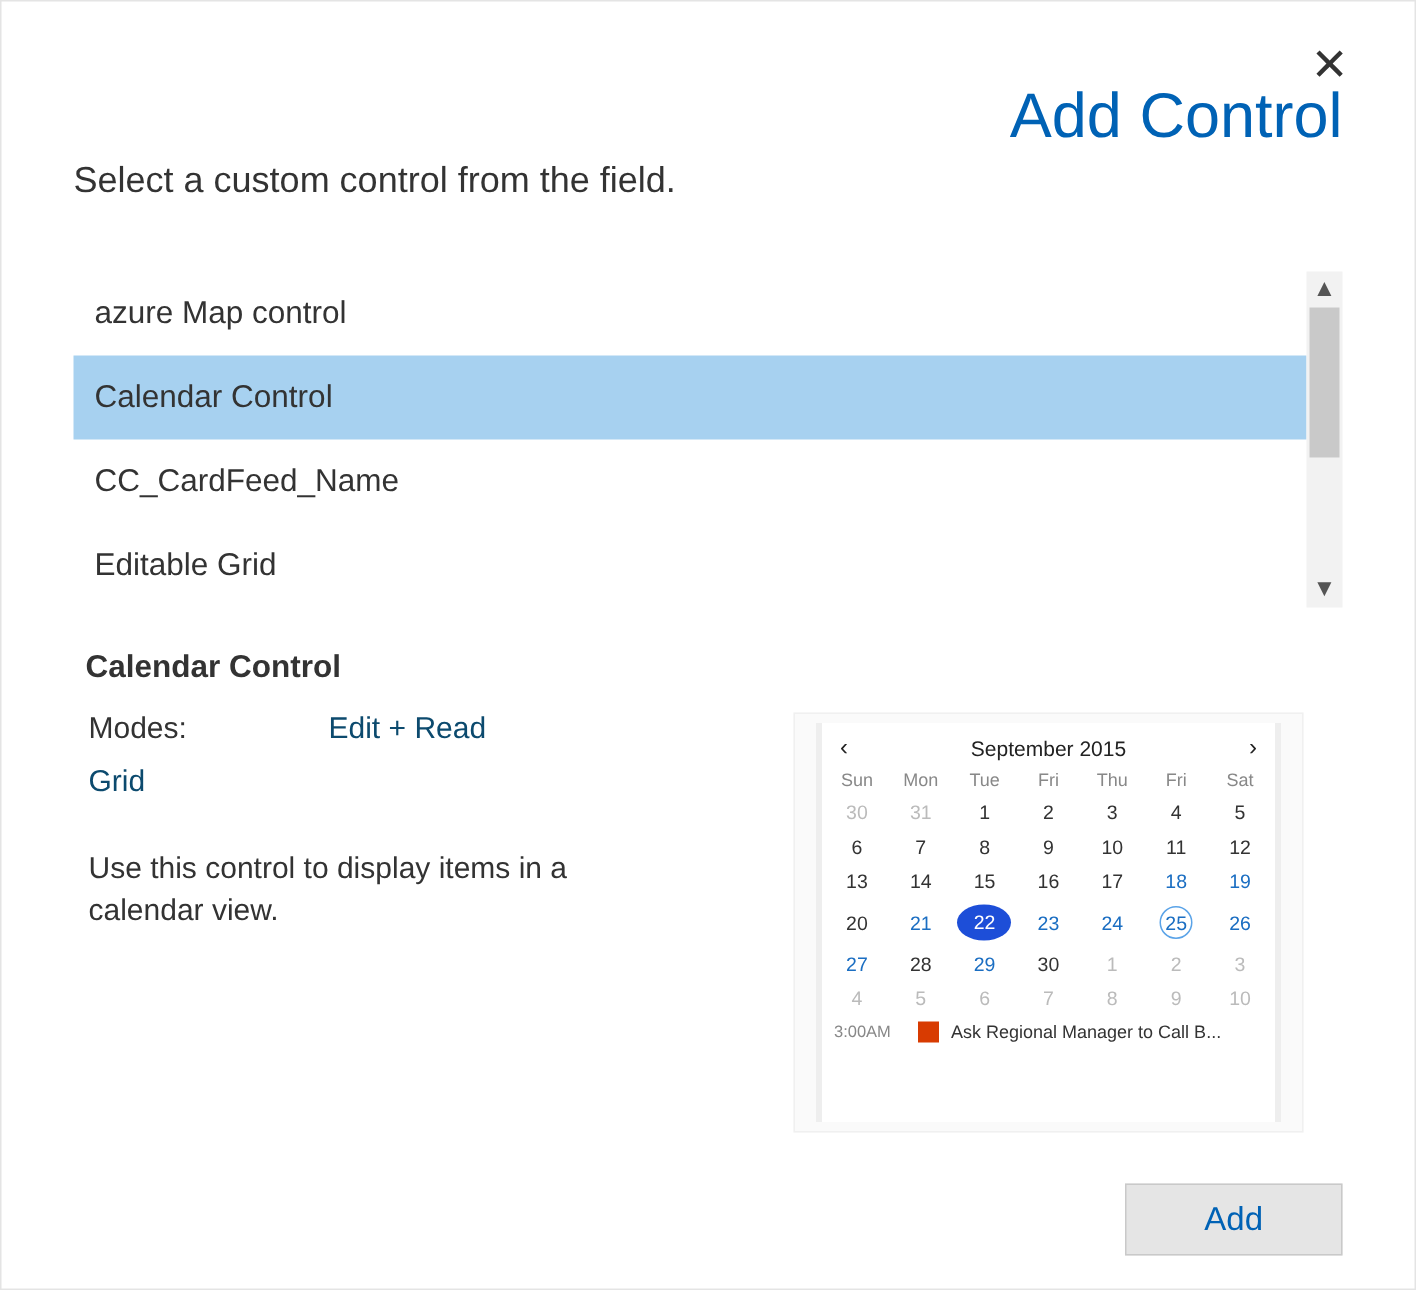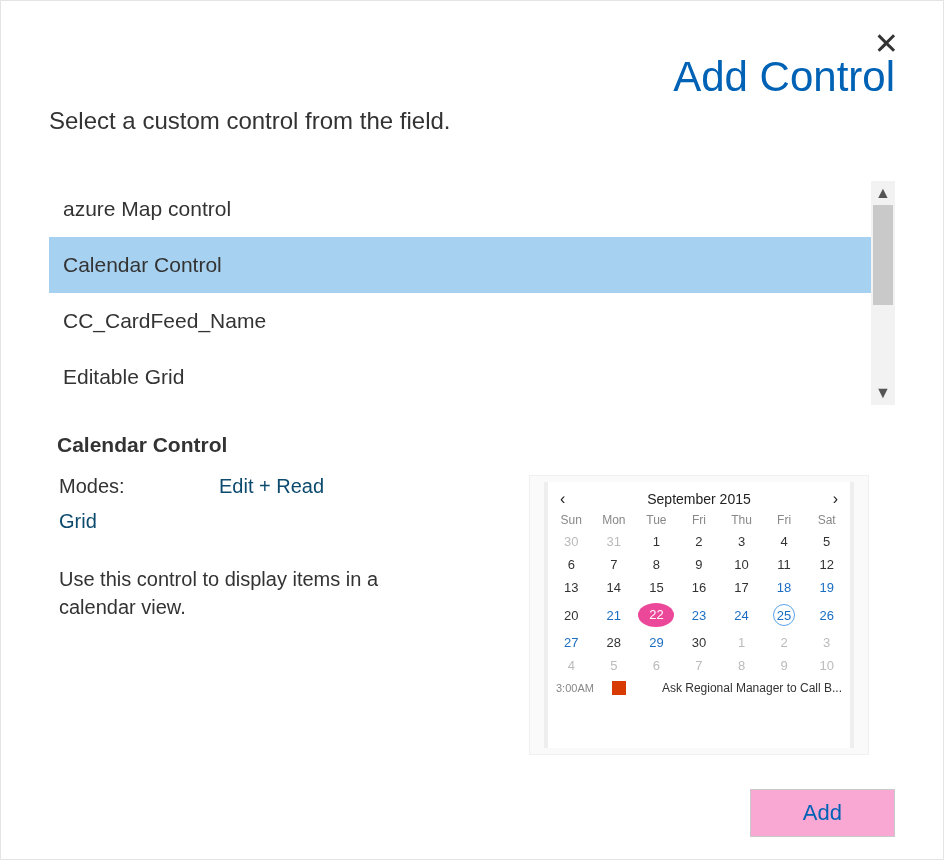--- a/index.html
+++ b/index.html
@@ -83,36 +83,36 @@
   .cal-header { display:flex; align-items:center; justify-content:space-between; padding: 4px 10px 2px 10px; font-size:14px; }
   .cal-nav { cursor:pointer; color:#222; font-size:16px; }
   .cal-title { font-weight:400; color:#222; }
   .cal-grid { width:100%; border-collapse:collapse; table-layout:fixed; }
   .cal-grid th { font-size:12px; font-weight:400; color:#888; padding:3px 0; }
   .cal-grid td { text-align:center; font-size:13px; padding:4px 0; color:#333; }
   .cal-grid td.dim { color:#bbb; }
   .cal-grid td.link { color:#1b6ec2; }
   .cal-grid td .today {
     display:inline-block; width:36px; height:24px; line-height:24px;
-    border-radius:50%; background:#ec4899; color:#fff;
+    border-radius:50%; background:#1d4ed8; color:#fff;
   }
   .cal-grid td .ring {
     display:inline-block; width:22px; height:22px; line-height:22px;
     border-radius:50%; border:1px solid #5aa3e8; color:#1b6ec2;
   }
   .event-row { display:flex; align-items:center; gap:8px; font-size:12px; padding: 4px 6px; color:#333; }
   .event-time { color:#888; font-size:11px; width:48px; }
   .event-icon { width:14px; height:14px; background:#d83b01; display:inline-block; }
-  .event-text { flex:1; white-space:nowrap; overflow:hidden; text-overflow:ellipsis;text-align:right; }
+  .event-text { flex:1; white-space:nowrap; overflow:hidden; text-overflow:ellipsis; }
 
   .footer {
     position:absolute; right:48px; bottom:22px;
   }
   .add-btn {
-    border:1px solid #c9c9c9; background:#f9a8d4; color:#0062b5;
+    border:1px solid #c9c9c9; background:#e5e5e5; color:#0062b5;
     font-size:22px; padding: 10px 52px; cursor:pointer;
   }
 </style>
 </head>
 <body>
 
 <div class="modal">
 
   <div class="close-btn">
     <span>✕</span>

